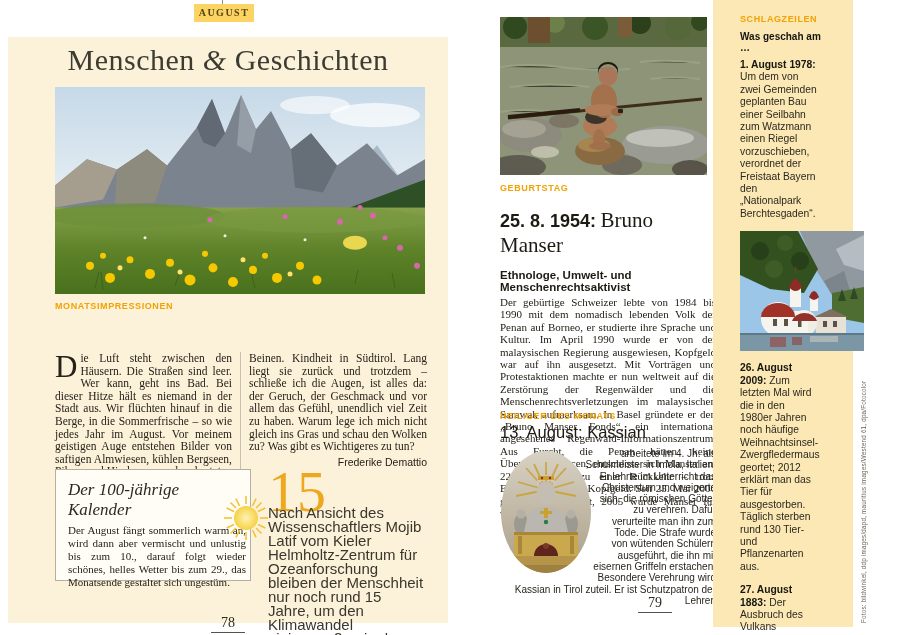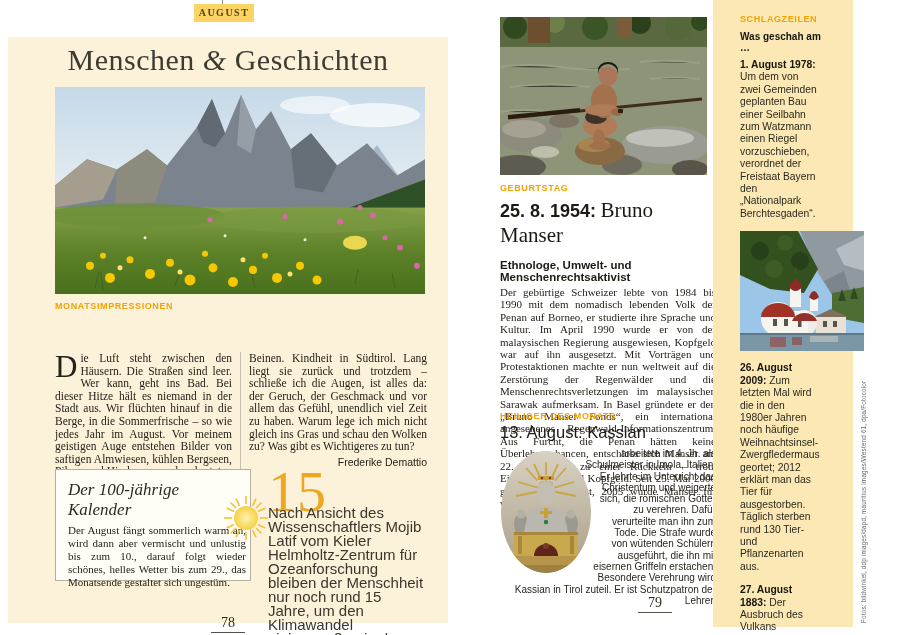--- a/index.html
+++ b/index.html
@@ -38,21 +38,21 @@
     font-size:58px; line-height:58px; color:#eda81f; }
   .number-text { position:absolute; left:260px; top:469px; width:158px; font-size:15px;
     line-height:14px; color:#3a362c; }
   .pagenum { position:absolute; width:34px; text-align:center; font-family:"Liberation Serif",serif;
     font-size:14px; color:#2c2a22; border-bottom:1px solid #55524a; padding-bottom:1px; }
   .pn78 { left:203px; top:558px;margin-top:20px; }
 
   
   .photo-manser { position:absolute; left:500px; top:17px; width:207px; height:158px; }
   .gb-block { position:absolute; left:500px; top:183px; width:216px; }
-  .gb-head { margin-top:5px; }
+  .gb-head { margin-top:15px; }
   .gb-date { font-size:18px; font-weight:bold; color:#1c1a12; }
   .gb-name { font-family:"Liberation Serif",serif; font-size:21px; color:#1c1a12; }
   .gb-sub { margin-top:11px; font-size:11.5px; font-weight:bold; color:#1c1a12; }
   .gb-body { margin-top:3px; font-family:"Liberation Serif",serif; font-size:11px; line-height:12.4px;
     text-align:justify; hyphens:auto; color:#26221a; }
   .hl-block { position:absolute; left:500px; top:411px; width:216px; }
   .hl-head { margin-top:2px; font-size:16.5px; font-weight:normal; color:#1c1a12; }
   .hl-wrap { margin-top:6px; font-size:10px; line-height:11.3px; text-align:right; color:#2a261e; }
   .oval { float:left; width:92px; height:124px; margin:2px 8px 2px 0;
     shape-outside:ellipse(47% 49% at 50% 50%); }

